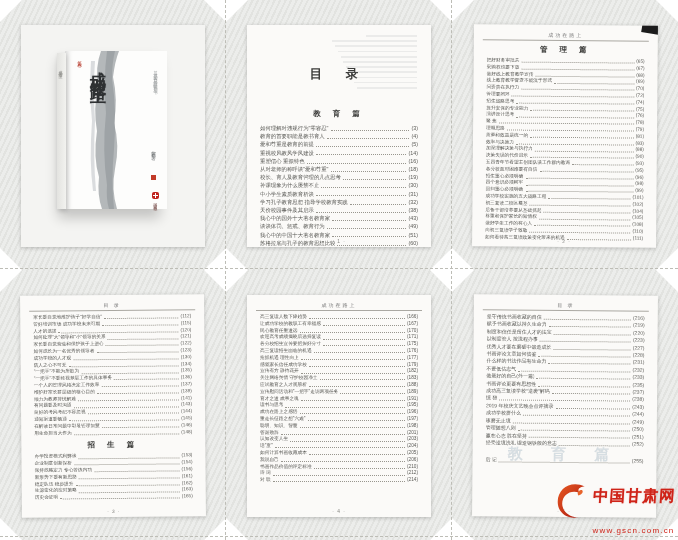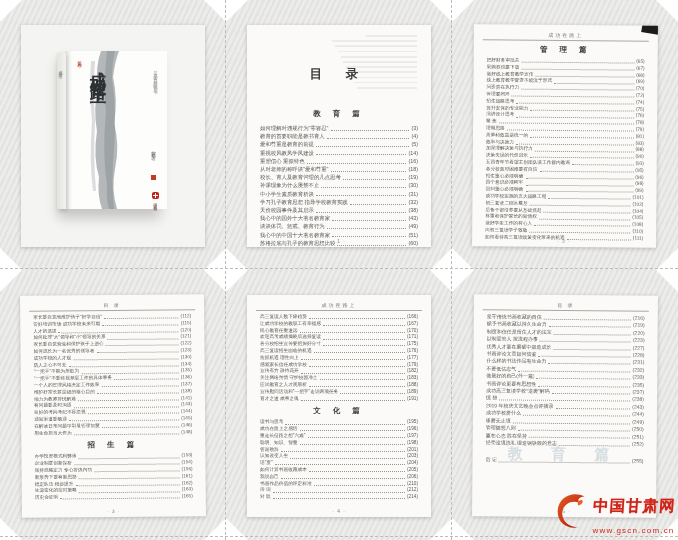--- a/index.html
+++ b/index.html
@@ -60,21 +60,21 @@
   .watermark{position:absolute;left:0;right:0;top:150px;text-align:center;font-size:15px;font-weight:bold;
              color:#b9c6cf;opacity:.55;letter-spacing:12px;}
   .ghost{position:absolute;right:14px;top:10px;width:92px;}
   .ghost i{display:block;height:1.8px;background:#9aa0a2;opacity:.16;margin-bottom:3.4px;}
   
   .gslogo{position:absolute;right:3px;bottom:5px;z-index:5;display:flex;align-items:flex-start;}
   .gslogo .icon{width:36px;height:42px;margin-right:2px;}
   .gslogo .texts{padding-top:7px;}
   .gs-name{font-size:15.5px;font-weight:bold;color:#cf2318;letter-spacing:1px;transform:skewX(-4deg);
            font-family:"Liberation Serif","DejaVu Serif",serif;text-shadow:0 0 1px rgba(207,35,24,.6);}
-  .gs-url{font-size:8px;color:#cf2318;letter-spacing:1.2px;margin-top:9px;}
+  .gs-url{font-size:8px;color:#cf2318;letter-spacing:1.2px;margin-top:19px;}
   .rot-a{transform:rotate(.5deg);} .rot-b{transform:rotate(-.5deg);}
 </style>
 </head>
 <body>
 
 <div class="canvas">
 
   <div class="sep sep-v" style="left:225px;"></div>
   <div class="sep sep-v" style="left:451px;"></div>
   <div class="sep sep-h" style="top:268px;"></div>
@@ -554,21 +554,20 @@
         <div class="entry">
           <span class="t">宣传慰问活动和"一把手"走访两项任务</span>
           <span class="leader"></span>
           <span class="p">(189)</span>
         </div>
         <div class="entry">
           <span class="t">育才之道  成事之魂</span>
           <span class="leader"></span>
           <span class="p">(191)</span>
         </div>
-        <div class="section">文 化 篇</div>
         <div class="entry">
           <span class="t">读书与思考</span>
           <span class="leader"></span>
           <span class="p">(195)</span>
         </div>
         <div class="entry">
           <span class="t">成功在路上之感悟</span>
           <span class="leader"></span>
           <span class="p">(196)</span>
         </div>

